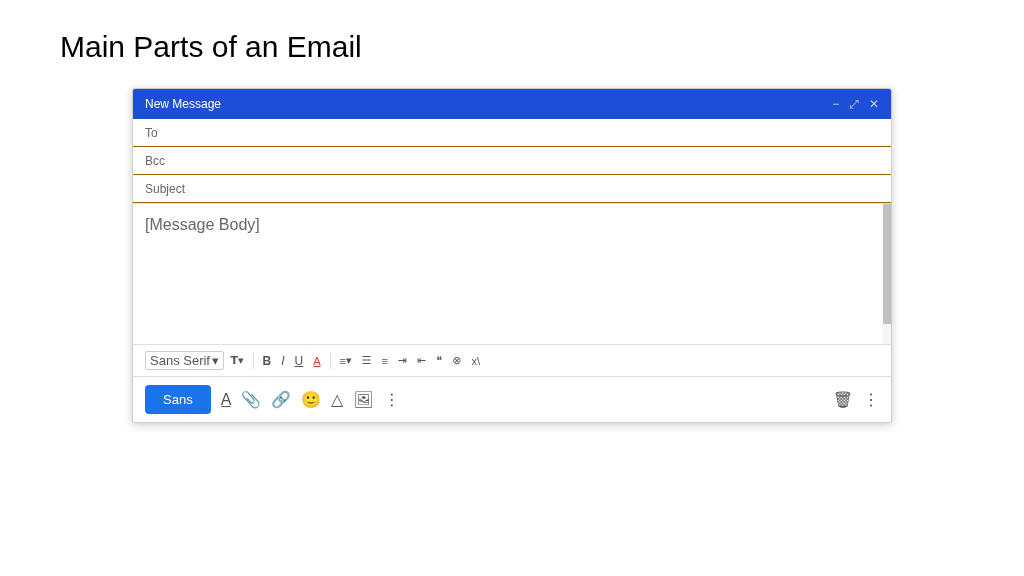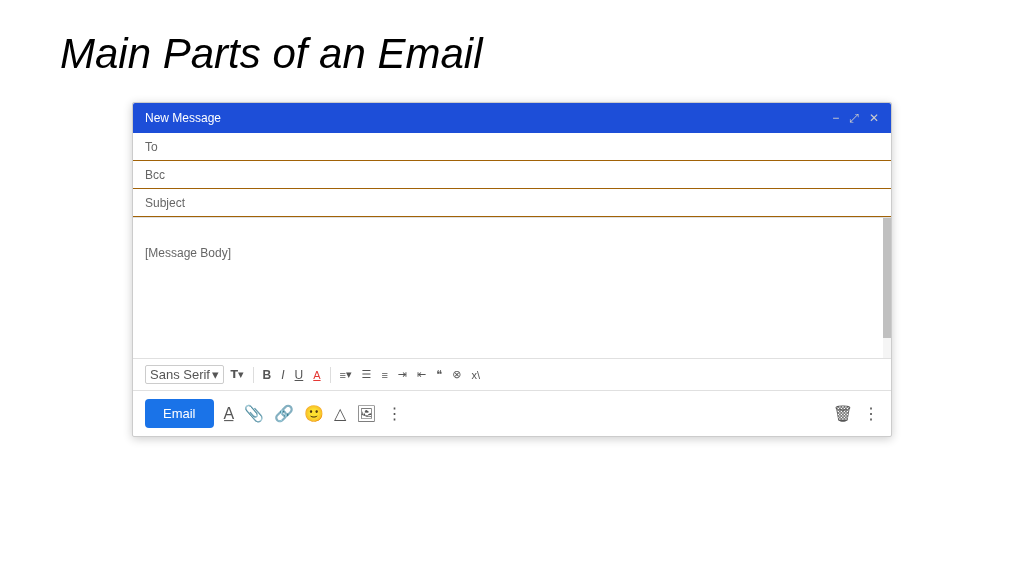--- a/index.html
+++ b/index.html
@@ -12,26 +12,25 @@
     }
 
     .page-container {
       width: 1024px;
       height: 576px;
       background: #fff;
       padding: 30px 60px;
     }
 
     .page-title {
-      font-size: 42px;
+      font-size: 30px;
       font-weight: 400;
       color: #000;
       margin-bottom: 24px;
       font-family: Arial, sans-serif;
-      font-style: italic;
     }
 
     .email-window {
       width: 760px;
       border: 1px solid #ccc;
       border-radius: 2px;
       box-shadow: 0 2px 10px rgba(0,0,0,0.2);
       margin: 0 auto;
       background: #fff;
       position: relative;
@@ -96,23 +95,22 @@
       background: transparent;
     }
 
     .email-body-area {
       min-height: 140px;
       padding: 12px;
       position: relative;
     }
 
     .email-body-text {
-      font-size: 12px;
+      font-size: 16px;
       color: #666;
-      margin-top: 16px;
     }
 
     .scrollbar-track {
       position: absolute;
       right: 0;
       top: 0;
       bottom: 0;
       width: 8px;
       background: #f5f5f5;
     }
@@ -291,21 +289,21 @@
       <button class="toolbar-item">
         <span>⊗</span>
       </button>
       <button class="toolbar-item">
         <span>x\</span>
       </button>
     </div>
 
     <div class="action-row">
       <div class="action-left">
-        <button class="send-button">Email</button>
+        <button class="send-button">Sans</button>
         <span class="action-icon" title="Format">A̲</span>
         <span class="action-icon" title="Attach">📎</span>
         <span class="action-icon" title="Link">🔗</span>
         <span class="action-icon" title="Emoji">🙂</span>
         <span class="action-icon" title="Drive">△</span>
         <span class="action-icon" title="Photo">🖼</span>
         <span class="action-icon" title="More">⋮</span>
       </div>
       <div class="action-right">
         <span class="trash-icon" title="Delete">🗑</span>

